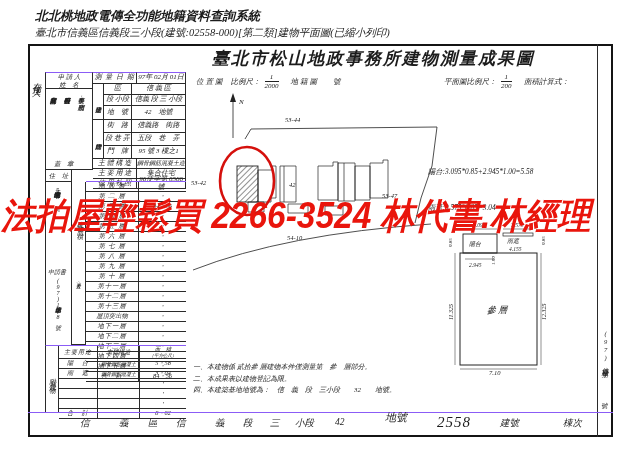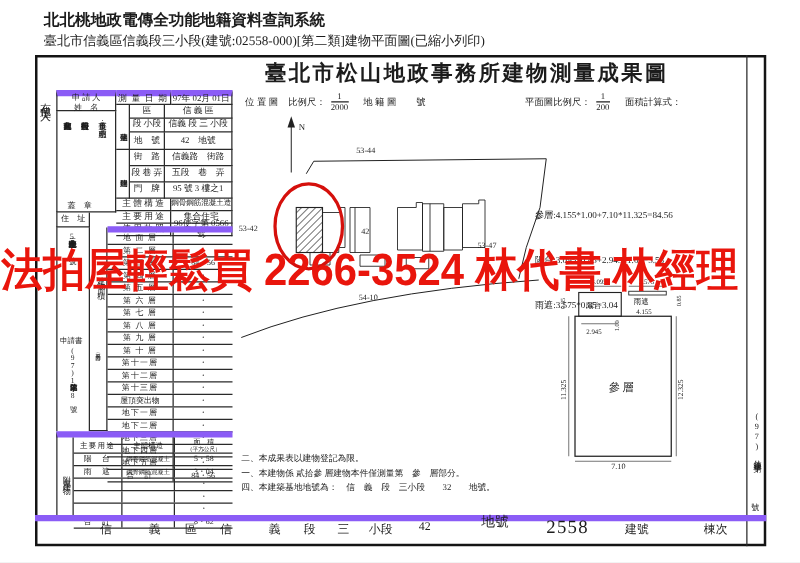--- a/index.html
+++ b/index.html
@@ -1,23 +1,23 @@
 <!DOCTYPE html>
 <html><head>
 <meta charset="utf-8">
 <style>
   html,body{margin:0;padding:0;background:#e9e9e9;}
   #page{position:relative;width:640px;height:450px;background:#ffffff;overflow:hidden;
-        font-family:"Liberation Serif","DejaVu Serif",serif;color:#1c1c1c;}
+        font-family:"Liberation Serif","DejaVu Serif",serif;color:#1c1c1c;font-style:italic;}
   .abs{position:absolute;box-sizing:border-box;}
   .vt{writing-mode:vertical-rl;text-orientation:upright;}
   .cell{position:absolute;box-sizing:border-box;display:flex;align-items:center;justify-content:center;
         text-align:center;font-size:7px;line-height:1.1;}
   .br{border-right:1px solid #2a2a2a;} .bb{border-bottom:1px solid #2a2a2a;}
-  .bt{border-top:5px solid #8b5cf6;} .bl{border-left:1px solid #2a2a2a;}
+  .bt{border-top:1px solid #8b5cf6;} .bl{border-left:1px solid #2a2a2a;}
   .frame{border:2px solid #141414;}
   .frow{flex:1;display:flex;border-bottom:1px solid #2a2a2a;font-size:6.3px;}
   .frow .fl{width:52px;border-right:1px solid #2a2a2a;display:flex;align-items:center;justify-content:center;letter-spacing:1px;}
   .frow .fv{flex:1;display:flex;align-items:center;justify-content:center;}
   .arow{flex:1;display:flex;border-bottom:1px solid #2a2a2a;font-size:6.3px;}
   .arow .au{width:38px;border-right:1px solid #2a2a2a;display:flex;align-items:center;justify-content:center;letter-spacing:1px;}
   .arow .as{width:41px;border-right:1px solid #2a2a2a;display:flex;align-items:center;justify-content:center;font-size:5px;}
   .arow .aa{flex:1;display:flex;align-items:center;justify-content:center;}
   .frac{display:inline-block;text-align:center;vertical-align:middle;font-size:7px;line-height:1.15;margin:0 4px;}
   .frac .num{display:block;border-bottom:1px solid #222;padding:0 4px;}
@@ -227,31 +227,30 @@
   <div class="abs" style="left:196px;top:73px;font-size:7.5px;white-space:nowrap;display:flex;align-items:center;">
     <span style="letter-spacing:2px;">位置圖</span>
     <span style="margin-left:6px;">比例尺：</span>
     <span class="frac">
       <span class="num">1</span>
       <span class="den">2000</span>
     </span>
     <span style="margin-left:8px;letter-spacing:2px;">地籍圖</span>
     <span style="margin-left:14px;">號</span>
   </div>
-  <div class="abs" style="left:420px;top:73px;font-size:7.5px;white-space:nowrap;display:flex;align-items:center;">
+  <div class="abs" style="left:444px;top:73px;font-size:7.5px;white-space:nowrap;display:flex;align-items:center;">
     <span>平面圖比例尺：</span>
     <span class="frac">
       <span class="num">1</span>
       <span class="den">200</span>
     </span>
     <span style="margin-left:8px;">面積計算式：</span>
   </div>
 
   <div class="abs" style="left:428px;top:142px;font-size:7.3px;line-height:12px;white-space:pre;">
-    <div>參層:4.155*1.00+7.10*11.325=84.56</div>
     <div>陽台:3.095*0.85+2.945*1.00=5.58</div>
     <div>雨遮:3.575*0.85=3.04</div>
   </div>
 
   <svg class="abs" style="left:185px;top:86px;" width="260" height="190" viewBox="0 0 260 190">
     <defs>
       <pattern id="hatch" width="4" height="4" patternUnits="userSpaceOnUse" patternTransform="rotate(45)">
         <line x1="0" y1="0" x2="0" y2="4" stroke="#333" stroke-width="1.1"></line>
       </pattern>
     </defs>
@@ -314,22 +313,22 @@
     <text x="70" y="60" font-size="5" transform="rotate(-90 70 60)">1.00</text>
     <text x="27" y="42" font-size="5" transform="rotate(-90 27 42)">0.85</text>
     <text x="120" y="40" font-size="5" transform="rotate(-90 120 40)">0.85</text>
     <text x="28" y="115" font-size="6" transform="rotate(-90 28 115)">11.325</text>
     <text x="121" y="115" font-size="6" transform="rotate(-90 121 115)">12.325</text>
     <text x="64" y="170" font-size="6.5">7.10</text>
     <text x="62" y="108" font-size="9" letter-spacing="2">參層</text>
   </svg>
 
   <div class="abs" style="left:193px;top:362px;width:400px;">
+    <div class="note-line">一、本建物係 貳拾參 層建物本件僅測量第　參　層部分。</div>
     <div class="note-line">二、本成果表以建物登記為限。</div>
-    <div class="note-line">一、本建物係 貳拾參 層建物本件僅測量第　參　層部分。</div>
     <div class="note-line">四、本建築基地地號為：　信　義　段　三小段　　32　　地號。</div>
   </div>
 
   <div class="abs vt" style="left:600px;top:330px;font-size:6.5px;letter-spacing:1px;">(97)信義建字第</div>
   <div class="abs" style="left:601px;top:402px;font-size:6.5px;">號</div>
 
   <div class="abs bt" style="left:28px;top:412px;width:585px;height:0;"></div>
   <div>
     <span class="abs" style="left:80px;top:417px;font-size:9.5px;letter-spacing:10px;">信　義</span>
     <span class="abs" style="left:148px;top:417px;font-size:9.5px;">區</span>

